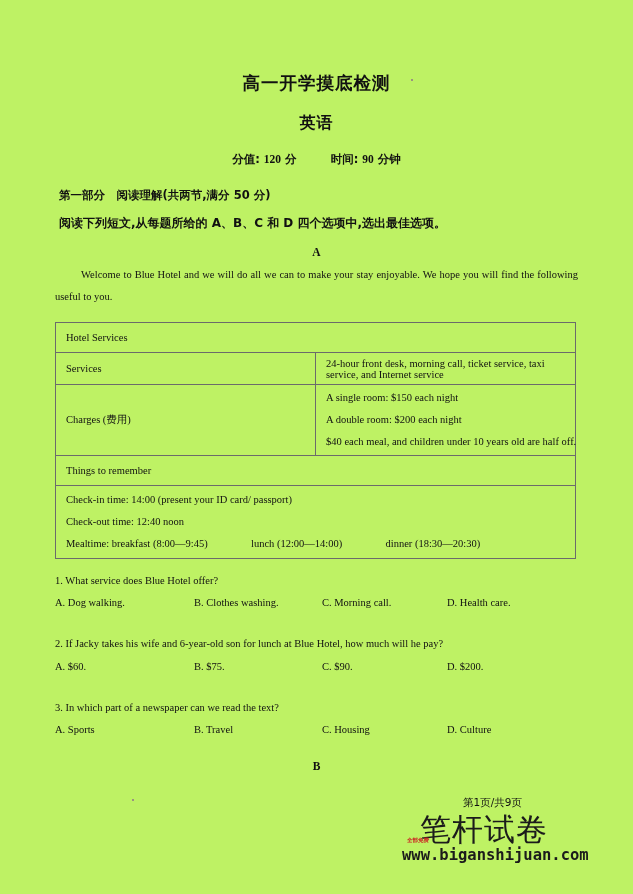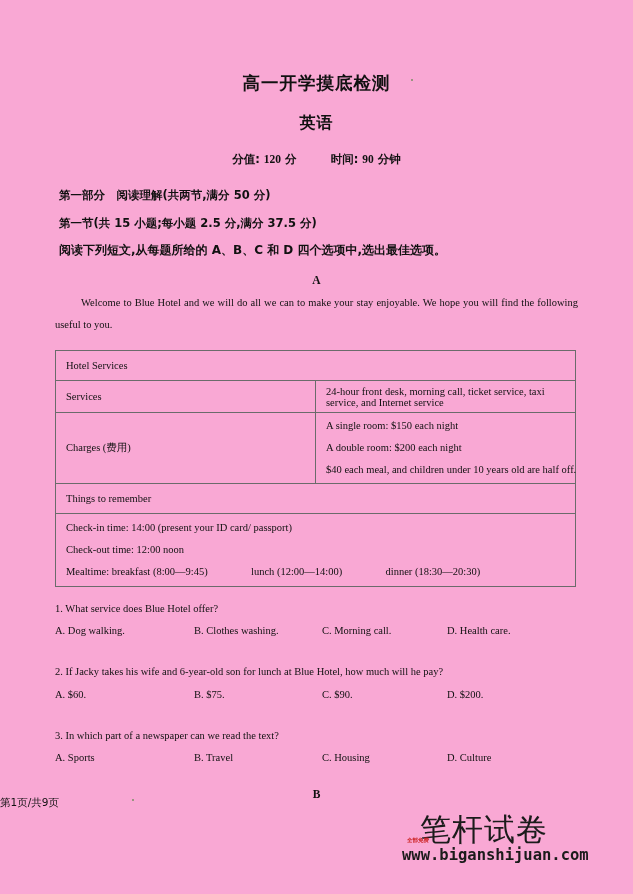--- a/index.html
+++ b/index.html
@@ -14,21 +14,21 @@
     overflow: hidden;
     font-family: "Liberation Serif", "DejaVu Serif", serif;
     color: #111111;
     -webkit-font-smoothing: antialiased;
   }
   .page {
     position: absolute;
     left: 0; top: 0;
     width: 633px;
     height: 894px;
-    background: #f9a8d4;
+    background: #bef264;
   }
   .content {
     position: absolute;
     left: 55px;
     top: 0;
     width: 523px;
   }
 
   
   .doc-title {
@@ -161,21 +161,21 @@
   .q-opt.o1 { left: 139px; }
   .q-opt.o2 { left: 267px; }
   .q-opt.o3 { left: 392px; }
 
   
   .footer-page {
     position: absolute;
     left: 0;
     top: 796px;
     width: 522px;
-    text-align: left;
+    text-align: right;
     font-family: "DejaVu Sans", "Liberation Sans", sans-serif;
     font-size: 10.5px;
     color: #111111;
   }
   .artifact {
     position: absolute;
     width: 2px;
     height: 2px;
     background: #9a9480;
   }
@@ -242,21 +242,20 @@
       <span class="num">120</span>
       <span>分</span>
       <span class="meta-gap"></span>
       <span>时间:</span>
       <span class="num">90</span>
       <span>分钟</span>
     </p>
 
 
     <p class="sec-line" id="sec-part1">第一部分　阅读理解(共两节,满分 50 分)</p>
-    <p class="sec-line" id="sec-node1">第一节(共 15 小题;每小题 2.5 分,满分 37.5 分)</p>
     <p class="sec-line" id="sec-instr">阅读下列短文,从每题所给的 A、B、C 和 D 四个选项中,选出最佳选项。</p>
 
     <p class="passage-label">A</p>
     <p class="para">Welcome to Blue Hotel and we will do all we can to make your stay enjoyable. We hope you will find the following useful to you.</p>
 
     <table class="hotel-table">
       <tbody>
         <tr class="row-short">
           <td colspan="2">Hotel Services</td>
         </tr>
@@ -271,21 +270,21 @@
             <div class="stack-line">A double room: $200 each night</div>
             <div class="stack-line">$40 each meal, and children under 10 years old are half off.</div>
           </td>
         </tr>
         <tr class="row-short">
           <td colspan="2">Things to remember</td>
         </tr>
         <tr class="row-notes">
           <td colspan="2">
             <div class="stack-line">Check-in time: 14:00 (present your ID card/ passport)</div>
-            <div class="stack-line">Check-out time: 12:00 noon</div>
+            <div class="stack-line">Check-out time: 12:40 noon</div>
             <div class="stack-line">
               <span>Mealtime: breakfast (8:00—9:45)</span>
               <span class="meal-gap"></span>
               <span>lunch (12:00—14:00)</span>
               <span class="meal-gap"></span>
               <span>dinner (18:30—20:30)</span>
             </div>
           </td>
         </tr>
       </tbody>

